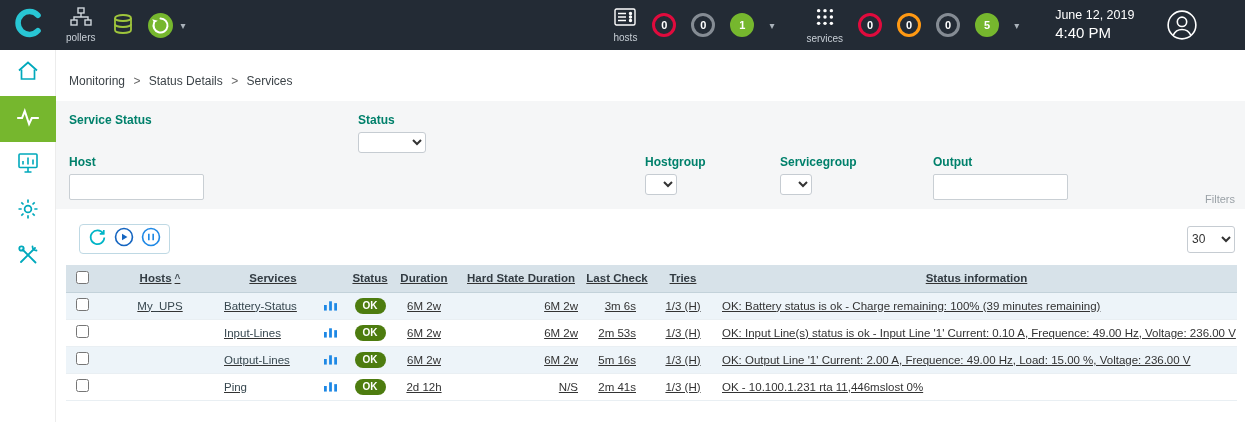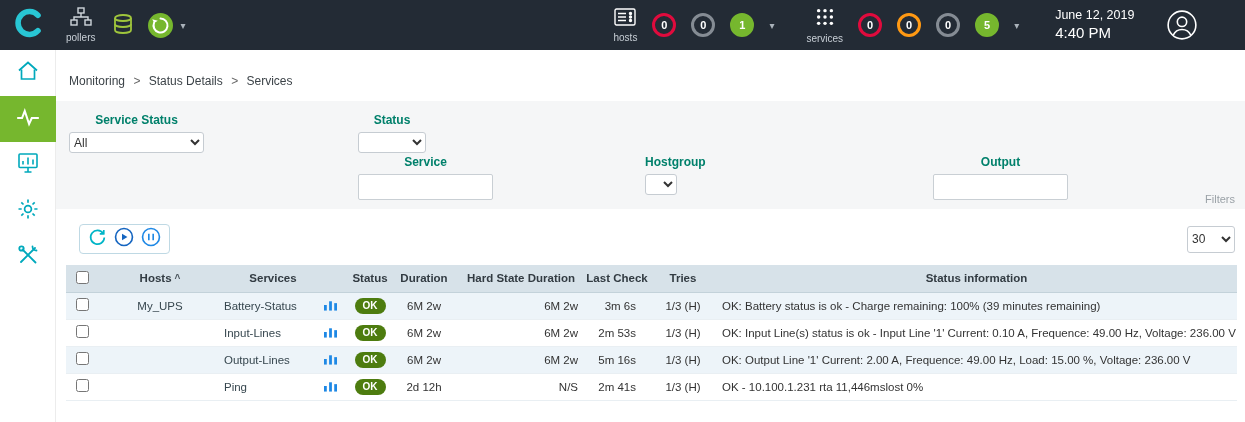--- a/index.html
+++ b/index.html
@@ -32,39 +32,39 @@
 
   
   .main { position:absolute; left:56px; top:50px; width:1189px; height:372px; background:#fff; }
   .breadcrumb { padding:24px 0 13px 13px; font-size:12px; color:#3c4348; }
   .breadcrumb .bc-item { cursor:pointer; }
   .bc-sep { margin:0 5px; color:#666; }
 
   
   .filter-panel { position:relative; background:#f5f6f7; height:108px; }
   .f-field { position:absolute; }
-  .f-label { font-size:12px; font-weight:bold; color:#00806b; margin-bottom:5px;text-align:center; }
+  .f-label { font-size:12px; font-weight:bold; color:#00806b; margin-bottom:5px; }
   select { font-family:"Liberation Sans", sans-serif; font-size:12px; color:#333; background:#fff;
            border:1px solid #c6ccd2; border-radius:3px; height:21px; }
   .w135 { width:135px; } .w68 { width:68px; } .w60 { width:60px; } .w32 { width:32px; }
   .f-input { width:135px; height:26px; border:1px solid #c9cfd4; border-radius:2px; background:#fff;
              font-family:"Liberation Sans", sans-serif; font-size:12px; padding:0 6px; }
   .filters-caption { position:absolute; right:10px; bottom:4px; font-size:11px; color:#9aa1a7; }
 
   
   .toolbar { display:flex; align-items:center; margin:16px 10px 0 13px; height:28px; }
   .more-actions { width:262px; height:26px; font-size:12px; }
   .icon-box { display:flex; align-items:center; gap:7px; border:1px solid #bfd9e4; border-radius:4px;
               padding:2px 8px; margin-left:10px; background:#fff; }
   .tbtn { display:flex; align-items:center; cursor:pointer; }
   .page-size { margin-left:auto; width:48px; height:27px; }
 
   
   .table-wrap { margin:12px 8px 0 10px; }
-  table { border-collapse:collapse; width:1171px; table-layout:fixed; font-size:11.5px; color:#333; }
+  table { border-collapse:collapse; width:1171px; table-layout:fixed; font-size:11.5px; color:#333;text-decoration:underline; }
   thead th { background:#d7e2e9; height:27px; font-size:11.5px; color:#323b42; font-weight:bold;
              text-align:center; border-bottom:1px solid #c3d2da; }
   tbody tr { height:27px; }
   tbody tr:nth-child(odd) { background:#edf4f9; }
   tbody td { border-bottom:1px solid #e9eff3; }
   td.c-check, th.c-check { text-align:center; }
   td.c-host { text-align:center; color:#37474f; cursor:pointer; }
   td.c-svc { text-align:left; padding-left:2px; color:#37474f; cursor:pointer; }
   td.c-graph { text-align:left; }
   td.c-status { text-align:center; }
@@ -230,37 +230,40 @@
       <span class="bc-item">Monitoring</span>
       <span class="bc-sep">&gt;</span>
       <span class="bc-item">Status Details</span>
       <span class="bc-sep">&gt;</span>
       <span class="bc-item">Services</span>
     </div>
 
     <section class="filter-panel">
       <div class="f-field" style="left:13px; top:12px">
         <div class="f-label">Service Status</div>
-        <select class="w135">
-          <option>All</option>
-        </select>
       </div>
       <div class="f-field" style="left:302px; top:12px">
         <div class="f-label">Status</div>
         <select class="w68">
           <option></option>
         </select>
       </div>
 
-      <div class="f-field" style="left:302px; top:54px">
-        <div class="f-label">Service</div>
+      <div class="f-field" style="left:13px; top:54px">
+        <div class="f-label">Host</div>
         <input type="text" class="f-input" value="" style="">
       </div>
       <div class="f-field" style="left:589px; top:54px">
         <div class="f-label">Hostgroup</div>
+        <select class="w32">
+          <option></option>
+        </select>
+      </div>
+      <div class="f-field" style="left:724px; top:54px">
+        <div class="f-label">Servicegroup</div>
         <select class="w32">
           <option></option>
         </select>
       </div>
       <div class="f-field" style="left:877px; top:54px">
         <div class="f-label">Output</div>
         <input type="text" class="f-input" value="" style="">
       </div>
 
       <div class="filters-caption">Filters</div>

